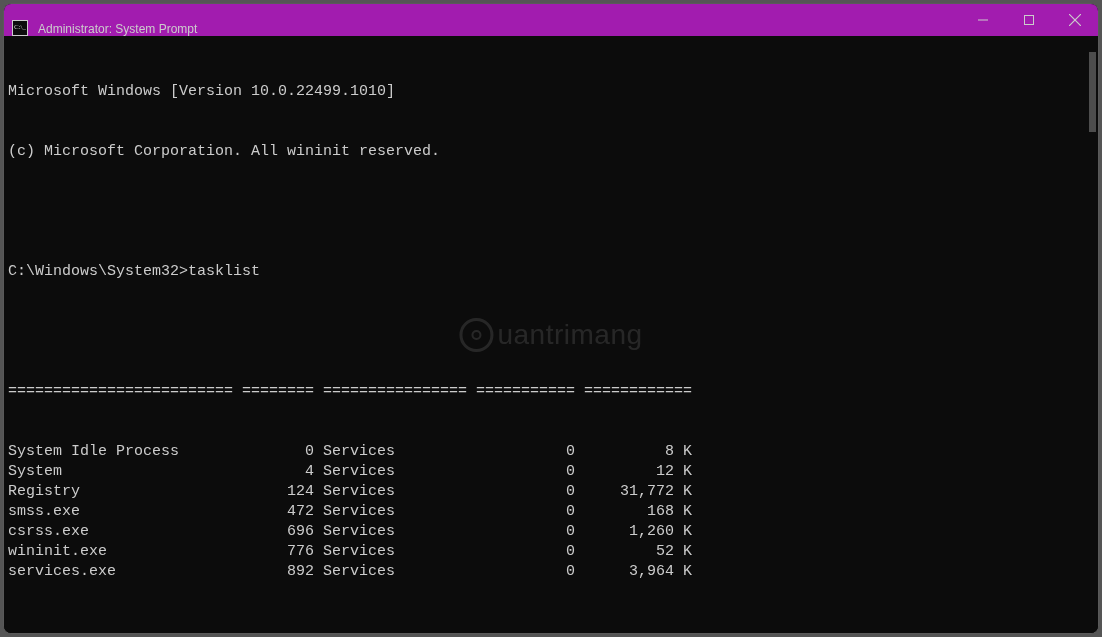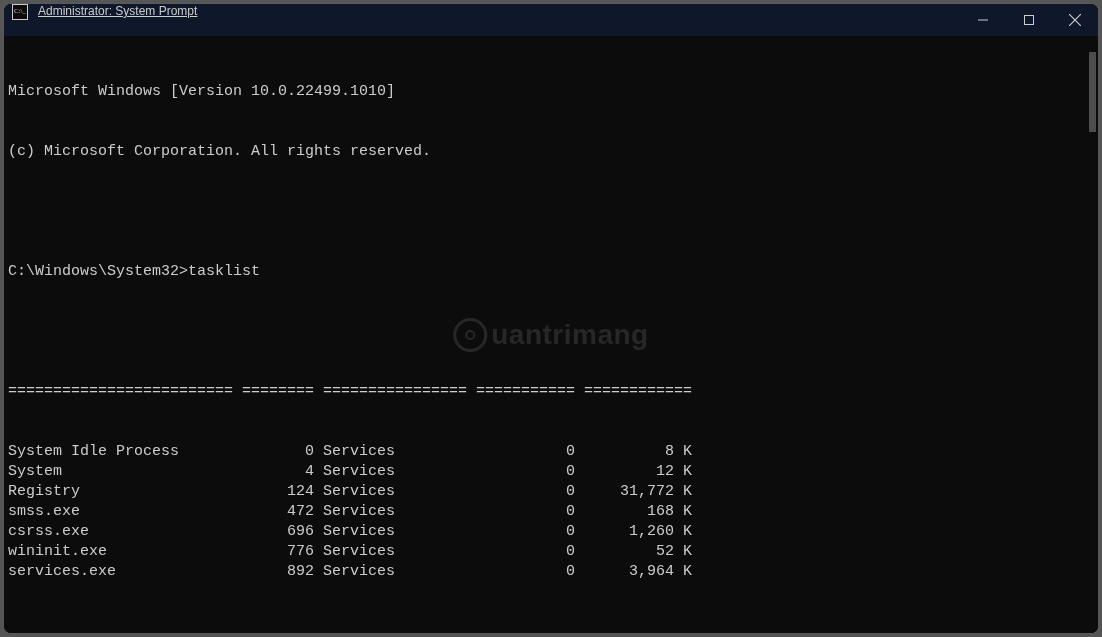--- a/index.html
+++ b/index.html
@@ -16,29 +16,28 @@
     width: 1096px; height: 631px;
     background: #0c0c0c;
     border: 1px solid #5a5a5a;
     border-radius: 8px;
     overflow: hidden;
     display: flex;
     flex-direction: column;
   }
   .titlebar {
     height: 32px;
-    background: #0f172a;
+    background: #a21caf;
     display: flex;
-    align-items: flex-start;
+    align-items: flex-end;
     color: #cccccc;
     font-family: "Segoe UI", Tahoma, sans-serif;
     font-size: 12px;
     user-select: none;
     flex: 0 0 32px;
-    text-decoration: underline;
   }
   .titlebar .app-icon {
     width: 16px; height: 16px;
     margin: 0 8px;
     display: inline-flex;
     align-items: center; justify-content: center;
   }
   .titlebar .app-icon svg { width: 16px; height: 16px; }
   .titlebar .title-text {
     flex: 0 0 auto;
@@ -76,21 +75,21 @@
   }
   .row { white-space: pre; }
   .watermark {
     position: absolute;
     left: 50%; top: 50%;
     transform: translate(-50%, -50%);
     color: #7a7a7a;
     opacity: 0.25;
     font-family: Arial, sans-serif;
     font-size: 28px;
-    font-weight: 700;
+    font-weight: 400;
     letter-spacing: 0.5px;
     pointer-events: none;
     display: flex;
     align-items: center;
     gap: 4px;
   }
   .watermark .wm-icon {
     width: 34px; height: 34px;
     border: 3px solid #7a7a7a;
     border-radius: 50%;
@@ -130,21 +129,21 @@
     <span class="win-btn close">
       <svg viewBox="0 0 10 10">
           <line x1="0" y1="0" x2="10" y2="10"></line>
           <line x1="10" y1="0" x2="0" y2="10"></line>
         </svg>
     </span>
   </div>
 
   <div class="terminal">
     <div class="row">Microsoft Windows [Version 10.0.22499.1010]</div>
-    <div class="row">(c) Microsoft Corporation. All rights reserved.</div>
+    <div class="row">(c) Microsoft Corporation. All wininit reserved.</div>
     <div class="row"> </div>
     <div class="row"><span>C:\Windows\System32&gt;</span><span>tasklist</span></div>
     <div class="row"> </div>
     <div class="row" id="sep-row">========================= ======== ================ =========== ============</div>
     <div id="proc-rows"><div class="row">System Idle Process              0 Services                   0          8 K</div><div class="row">System                           4 Services                   0         12 K</div><div class="row">Registry                       124 Services                   0     31,772 K</div><div class="row">smss.exe                       472 Services                   0        168 K</div><div class="row">csrss.exe                      696 Services                   0      1,260 K</div><div class="row">wininit.exe                    776 Services                   0         52 K</div><div class="row">services.exe                   892 Services                   0      3,964 K</div></div>
 
     <div class="watermark">
       <span class="wm-icon"><span class="bulb"></span></span>
       <span>uantrimang</span>
     </div>

